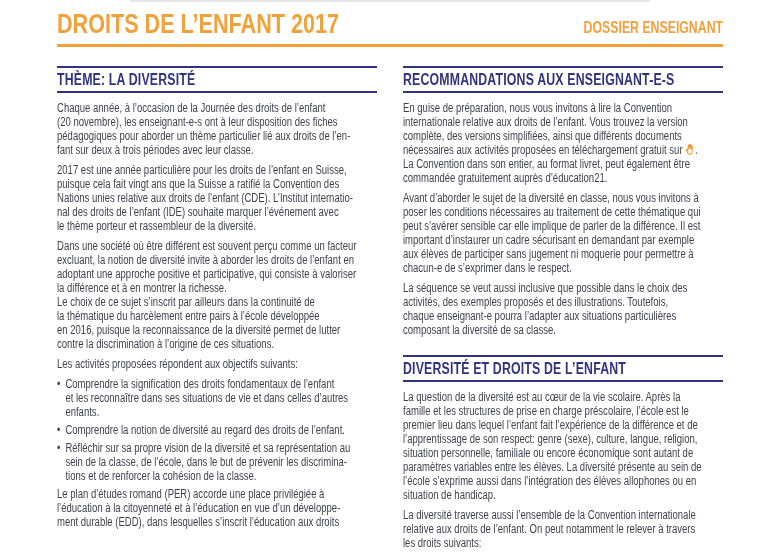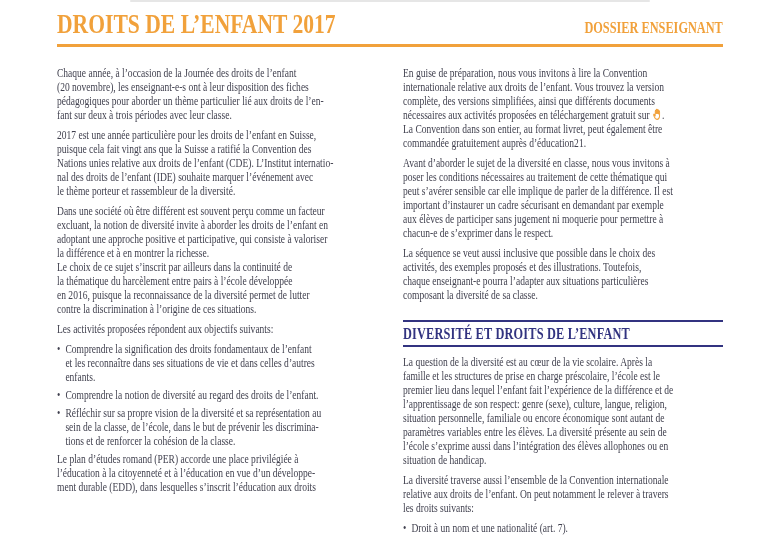--- a/index.html
+++ b/index.html
@@ -8,21 +8,20 @@
     --body:#3F3F4D;
   }
   *{margin:0;padding:0;box-sizing:border-box;}
   html,body{background:#e8e8e8;}
   body{font-family:"Liberation Sans", sans-serif;}
   .page{
     position:relative;
     width:775px;height:557px;
     background:#ffffff;
     overflow:hidden;
-    font-family:Liberation Serif, serif;
   }
   .scan-artifact{
     position:absolute;top:0;left:130px;width:520px;height:2px;
     background:#9a9a9a;opacity:.25;border-radius:2px;
   }
   
   .doc-header{
     position:absolute;top:9px;left:57px;width:666px;
     display:flex;justify-content:space-between;align-items:flex-end;
   }
@@ -103,20 +102,23 @@
     <span class="doc-title">DROITS DE L’ENFANT 2017</span>
     <span class="doc-label">DOSSIER ENSEIGNANT</span>
   </div>
   <div class="accent-rule"></div>
 
   <div class="columns">
 
     <div class="col">
 
       <div class="section">
+        <div class="sec-head">
+          <span class="sec-title">THÈME: LA DIVERSITÉ</span>
+        </div>
         <p class="tx">Chaque année, à l’occasion de la Journée des droits de l’enfant
 (20 novembre), les enseignant-e-s ont à leur disposition des fiches
 pédagogiques pour aborder un thème particulier lié aux droits de l’en-
 fant sur deux à trois périodes avec leur classe.</p>
         <p class="tx">2017 est une année particulière pour les droits de l’enfant en Suisse,
 puisque cela fait vingt ans que la Suisse a ratifié la Convention des
 Nations unies relative aux droits de l’enfant (CDE). L’Institut internatio-
 nal des droits de l’enfant (IDE) souhaite marquer l’événement avec
 le thème porteur et rassembleur de la diversité.</p>
         <p class="tx">Dans une société où être différent est souvent perçu comme un facteur
@@ -151,20 +153,23 @@
         <p class="tx">Le plan d’études romand (PER) accorde une place privilégiée à
 l’éducation à la citoyenneté et à l’éducation en vue d’un développe-
 ment durable (EDD), dans lesquelles s’inscrit l’éducation aux droits</p>
       </div>
 
     </div>
 
     <div class="col">
 
       <div class="section">
+        <div class="sec-head">
+          <span class="sec-title">RECOMMANDATIONS AUX ENSEIGNANT-E-S</span>
+        </div>
         <p class="tx"><span>En guise de préparation, nous vous invitons à lire la Convention
 internationale relative aux droits de l’enfant. Vous trouvez la version
 complète, des versions simplifiées, ainsi que différents documents
 nécessaires aux activités proposées en téléchargement gratuit sur </span><span class="hand"><svg viewBox="0 0 24 24" width="13" height="13" fill="none" stroke="#F1A13B" stroke-width="2.4" stroke-linecap="round" stroke-linejoin="round">
                 <path d="M7.5 11.5V5.8a1.3 1.3 0 0 1 2.6 0V10"></path>
                 <path d="M10.1 9.8V3.9a1.3 1.3 0 0 1 2.6 0V9.8"></path>
                 <path d="M12.7 9.8V4.8a1.3 1.3 0 0 1 2.6 0V10.4"></path>
                 <path d="M15.3 10.4V6.6a1.3 1.3 0 0 1 2.6 0V14c0 4.4-2.6 7-6.4 7-3.1 0-4.7-1.5-6.1-4.4l-1.7-3.5c-.5-1 .9-2.1 1.8-1.1l2 2.3"></path>
               </svg></span><span>.
 La Convention dans son entier, au format livret, peut également être

